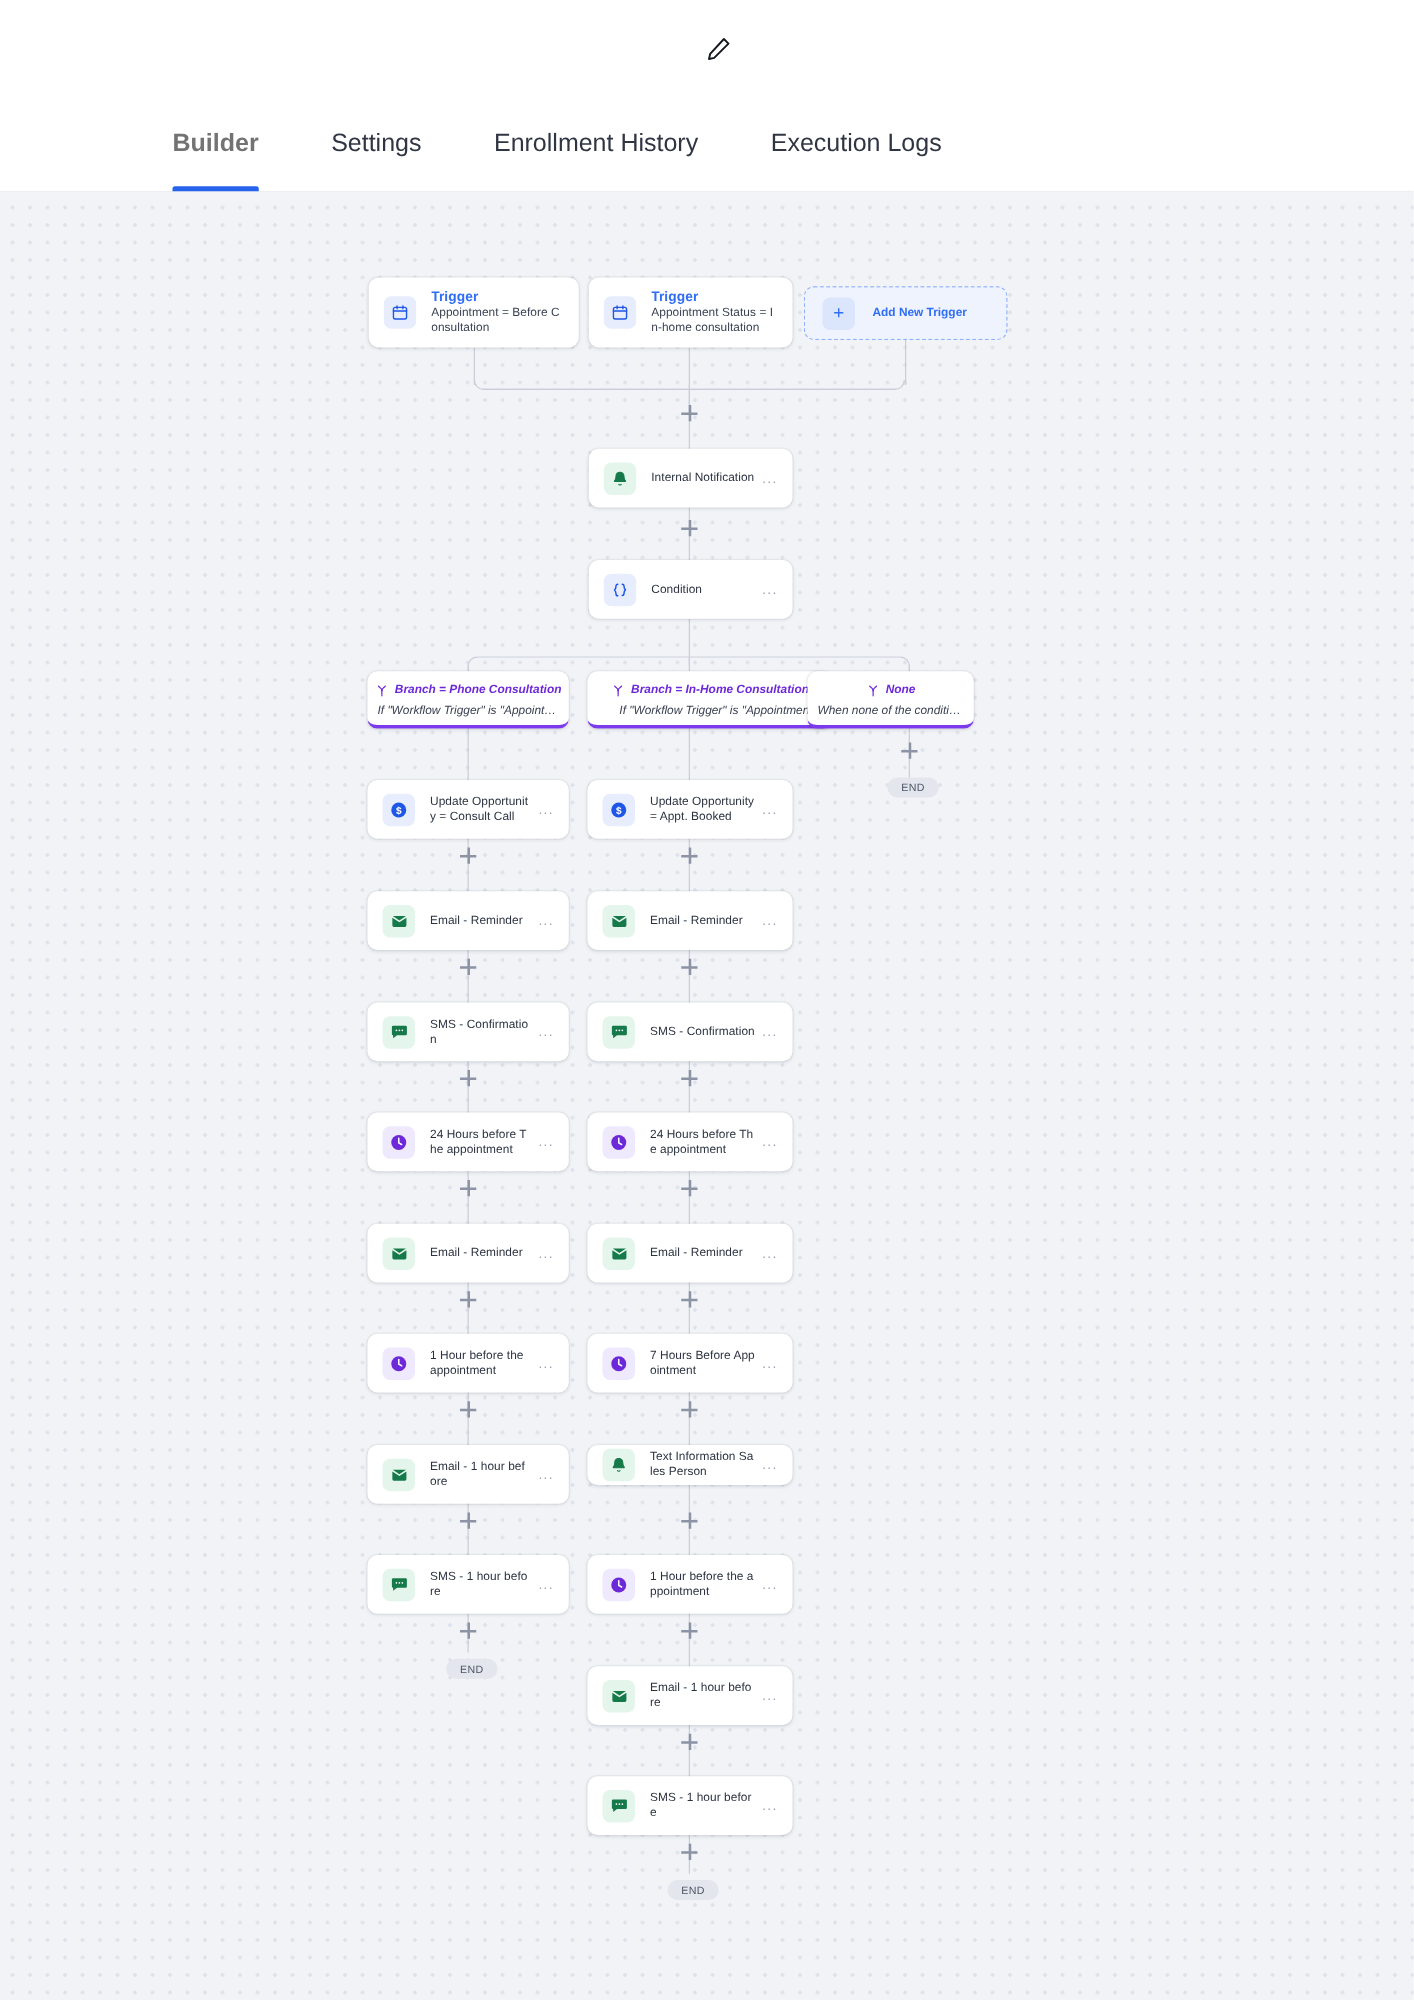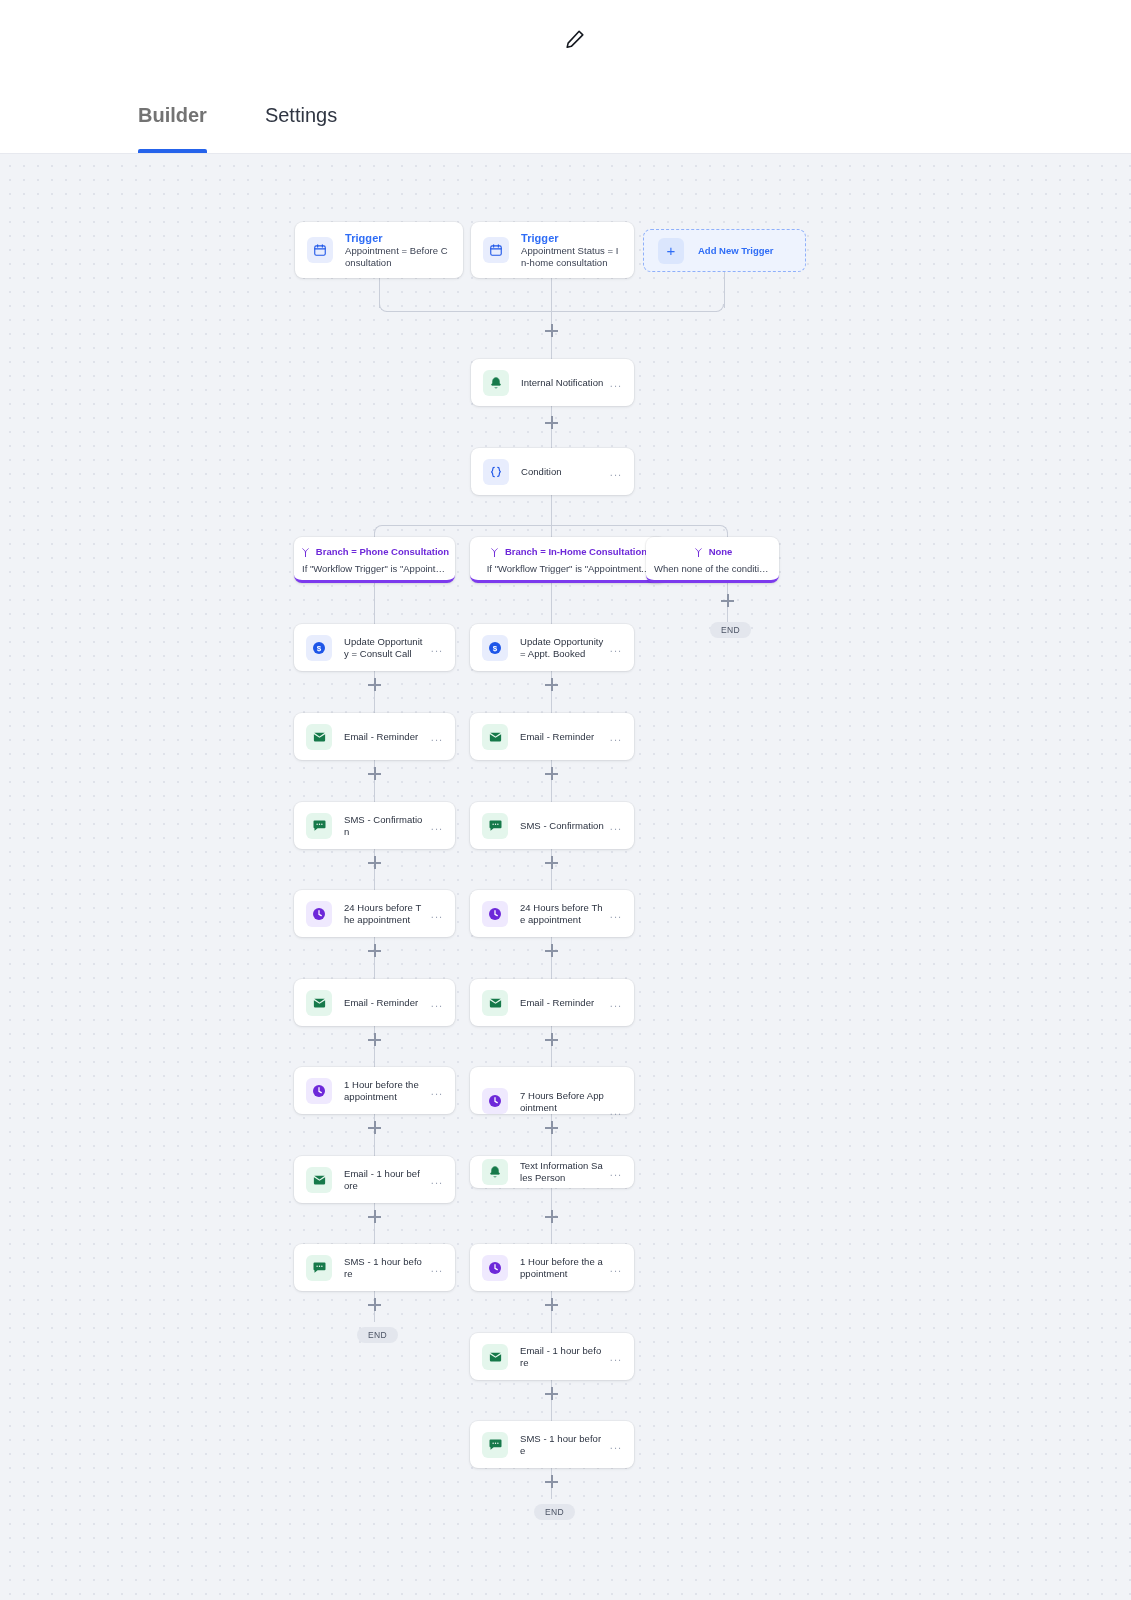--- a/index.html
+++ b/index.html
@@ -158,22 +158,23 @@
   }
 
   
   .branch {
     position: absolute;
     background: #ffffff;
     border-radius: 8px;
     border-bottom: 3.5px solid #7c3aed;
     box-shadow: 0 1px 3px rgba(18,25,38,.10), 0 0 0 1px rgba(18,25,38,.035);
     padding: 9px 8px 5px;
-    text-align: center;
+    text-align: right;
     z-index: 4;
+    font-style: italic;
   }
   .branch .bhead {
     display: flex; align-items: center; justify-content: center;
     gap: 5px;
     font-size: 9.5px;
     font-weight: 700;
     color: #6d28d9;
     line-height: 12px;
     white-space: nowrap;
   }
@@ -245,20 +246,26 @@
   </span>
 </div>
 
 <div class="tabsbar">
   <div class="tab active">
     <span>Builder</span>
   </div>
   <div class="tab">
     <span>Settings</span>
   </div>
+  <div class="tab">
+    <span>Enrollment History</span>
+  </div>
+  <div class="tab">
+    <span>Execution Logs</span>
+  </div>
 </div>
 
 <div class="canvas">
 
   <div class="vline" style="left:379px; top:124px; height:30px;"></div>
 
   <div class="vline" style="left:551px; top:124px; height:55px;"></div>
 
   <div class="vline" style="left:724px; top:117px; height:37px;"></div>
 
@@ -540,21 +547,21 @@
       <svg width="15" height="15" viewBox="0 0 24 24" fill="#16794a">
           <path d="M3 8.2 12 14l9-5.8V18a2 2 0 0 1-2 2H5a2 2 0 0 1-2-2z"></path>
           <path d="M3.6 6h16.8L12 11.8z"></path>
         </svg>
     </span>
     <span class="txt">Email - Reminder</span>
     <span class="dots">...</span>
   </div>
   <div class="plus" style="left:545px; top:879px;"></div>
 
-  <div class="node" style="left:470px; top:913px; width:164px; height:47px;align-items:flex-end;">
+  <div class="node" style="left:470px; top:913px; width:164px; height:47px;">
     <span class="ico purple">
       <svg width="16" height="16" viewBox="0 0 24 24">
           <circle cx="12" cy="12" r="9" fill="#6d28d9"></circle>
           <path d="M12 7v5.4l3.4 2" stroke="#fff" stroke-width="1.9" fill="none" stroke-linecap="round"></path>
         </svg>
     </span>
     <span class="txt">7 Hours Before Appointment</span>
     <span class="dots">...</span>
   </div>
   <div class="plus" style="left:545px; top:967px;"></div>

